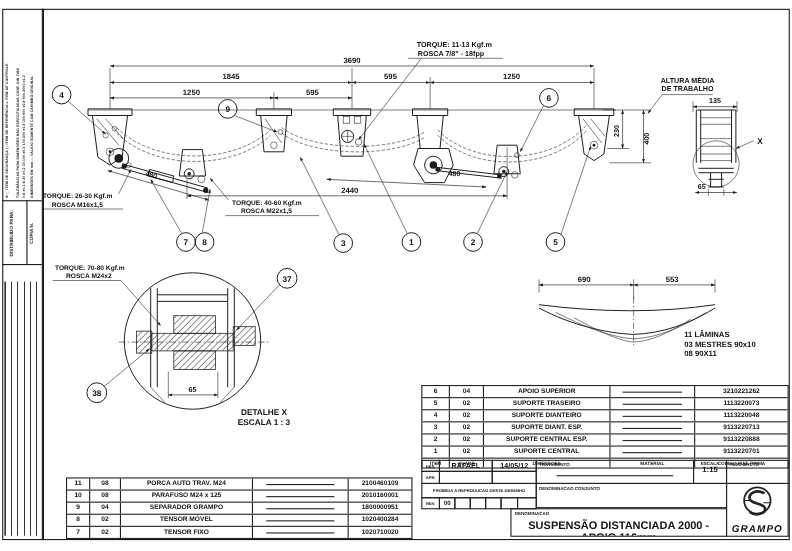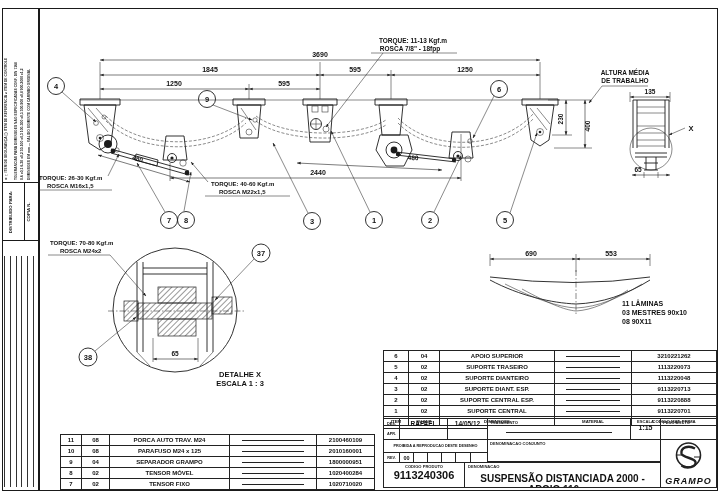--- a/index.html
+++ b/index.html
@@ -448,24 +448,20 @@
     </div>
 
     <div class="tb" style="left:0;top:34px;width:17px;height:11px;font-size:3.8px;display:flex;align-items:center;justify-content:center">REV.</div>
     <div class="tb" style="left:16px;top:34px;width:15px;height:11px;font-size:5.5px;display:flex;align-items:center;justify-content:center">00</div>
     <div class="tb" style="left:30px;top:34px;width:15px;height:11px"></div>
     <div class="tb" style="left:44px;top:34px;width:15px;height:11px"></div>
     <div class="tb" style="left:58px;top:34px;width:15px;height:11px"></div>
     <div class="tb" style="left:72px;top:34px;width:16px;height:11px"></div>
     <div class="tb" style="left:87px;top:34px;width:18px;height:11px"></div>
 
-    <div class="tb" style="left:0;top:44px;width:82px;height:26px;text-align:center">
-      <div class="lbl" style="margin-top:1px">CODIGO PRODUTO</div>
-      <div class="big">9113240306</div>
-    </div>
     <div class="tb" style="left:81px;top:44px;width:197px;height:26px">
       <div class="lbl" style="position:absolute;left:3px;top:1px">DENOMINACAO</div>
       <div style="position:absolute;left:0;right:0;top:10px;text-align:center;font-size:10px">SUSPENSÃO DISTANCIADA 2000 - APOIO 116mm</div>
     </div>
 
     <div class="tb" style="left:277px;top:21px;width:57px;height:49px">
       <svg width="55" height="47" viewBox="0 0 55 47">
         <circle cx="27.5" cy="15" r="12" fill="none" stroke="#222" stroke-width="1.6"></circle>
         <path d="M34,8.5 C27,4.5 19.5,8 20.5,13.5 C21.5,18 33.5,17.5 34.5,22 C35.5,27 26,29.5 20.5,25.5" fill="none" stroke="#222" stroke-width="2.4"></path>
         <path d="M16,15 H22 M33,17 H39" stroke="#222" stroke-width="1"></path>

